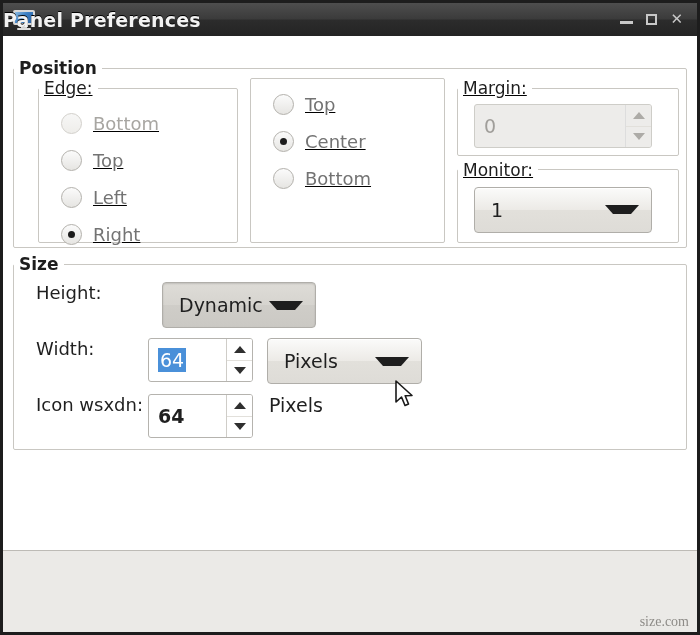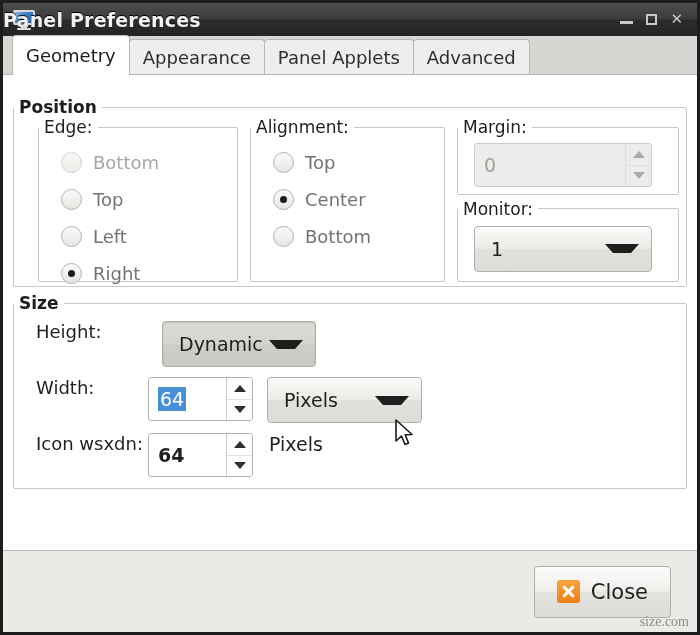--- a/index.html
+++ b/index.html
@@ -145,20 +145,21 @@
     padding: 0 5px;
     color: #1d1d1d;
   }
   legend.bold { font-weight: bold; }
 
   .position-frame { margin-top: 16px; height: 190px; position: relative; }
   .position-inner {
     display: flex;
     height: 100%;
     padding: 0 6px 4px 6px;
+    text-decoration: underline;
   }
 
   .edge-frame { width: 200px; margin-left: 18px; }
   .align-frame { width: 195px; margin-left: 12px; }
   .right-col { margin-left: 12px; width: 222px; display: flex; flex-direction: column; }
   .margin-frame { height: 82px; }
   .monitor-frame { margin-top: 4px; height: 88px; }
 
   .radio-list { padding: 7px 0 0 22px; }
   .radio-row {
@@ -368,26 +369,20 @@
       <span class="win-btn">
           <span class="wb-min"></span>
         </span>
       <span class="win-btn">
           <span class="wb-max"></span>
         </span>
       <span class="win-btn wb-close">✕</span>
     </div>
   </div>
 
-  <div class="tabstrip">
-    <div class="tab active">Geometry</div>
-    <div class="tab">Appearance</div>
-    <div class="tab">Panel Applets</div>
-    <div class="tab">Advanced</div>
-  </div>
 
   <div class="content">
 
     <fieldset class="position-frame">
       <legend class="bold">Position</legend>
       <div class="position-inner">
 
         <fieldset class="edge-frame">
           <legend>Edge:</legend>
           <div class="radio-list">
@@ -404,21 +399,20 @@
               <span class="radio-label">Left</span>
             </div>
             <div class="radio-row">
               <span class="radio checked"></span>
               <span class="radio-label">Right</span>
             </div>
           </div>
         </fieldset>
 
         <fieldset class="align-frame">
-          <legend>Alignment:</legend>
           <div class="radio-list">
             <div class="radio-row">
               <span class="radio"></span>
               <span class="radio-label">Top</span>
             </div>
             <div class="radio-row">
               <span class="radio checked"></span>
               <span class="radio-label">Center</span>
             </div>
             <div class="radio-row">
@@ -511,20 +505,16 @@
 
       </div>
     </fieldset>
 
     <svg class="cursor" viewBox="0 0 20 30">
       <polygon points="1,1 1,22 6.5,17 10,25.5 13.5,24 10.2,15.8 17,15.5" fill="#ffffff" stroke="#1a1a1a" stroke-width="1.6" stroke-linejoin="round"></polygon>
     </svg>
   </div>
 
   <div class="actionbar">
-    <div class="close-btn">
-      <span class="close-icon"></span>
-      <span>Close</span>
-    </div>
     <div class="watermark">size.com</div>
   </div>
 
 </div>
 
 </body></html>

